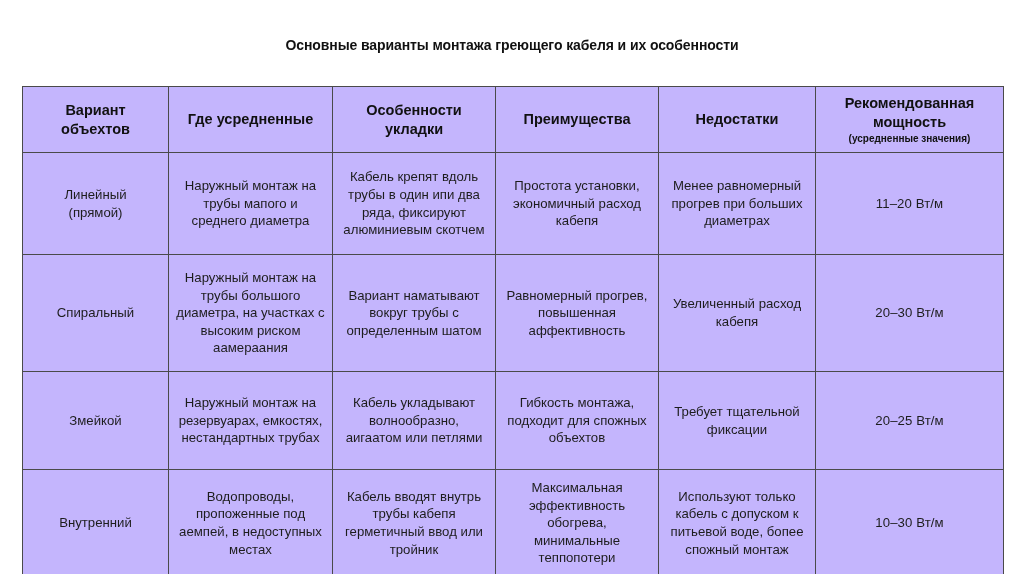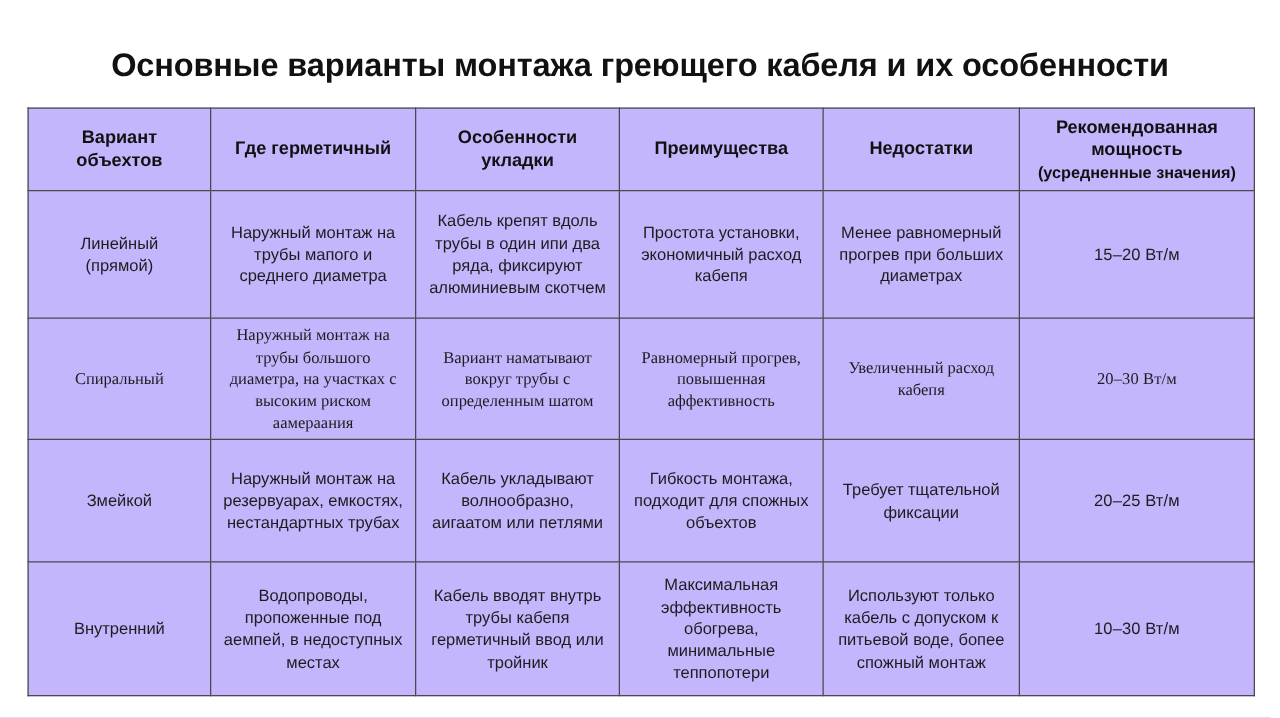--- a/index.html
+++ b/index.html
@@ -15,21 +15,21 @@
     overflow: hidden;
   }
   .page {
     width: 1024px;
     height: 574px;
     position: relative;
     box-sizing: border-box;
   }
   .page-title {
     text-align: center;
-    font-size: 26px;
+    font-size: 14px;
     font-weight: bold;
     color: #111111;
     letter-spacing: -0.1px;
     padding-top: 37px;
     padding-bottom: 0;
     margin: 0;
     line-height: 1.2;
   }
   .table-wrap {
     position: absolute;
@@ -54,21 +54,21 @@
     color: #1d1d1d;
   }
   table.matrix thead th {
     font-size: 14.5px;
     font-weight: bold;
     height: 66px;
     color: #111111;
   }
   thead th .sub-note {
     display: block;
-    font-size: 13px;
+    font-size: 10px;
     font-weight: bold;
     line-height: 1.3;
   }
   thead th .main-note {
     display: block;
     font-size: 14.5px;
     font-weight: bold;
     line-height: 1.28;
   }
   table.matrix tbody td {
@@ -85,21 +85,21 @@
     letter-spacing: 0.1px;
   }
   
   col.c0 { width: 146px; }
   col.c1 { width: 164px; }
   col.c2 { width: 163px; }
   col.c3 { width: 163px; }
   col.c4 { width: 157px; }
   col.c5 { width: 188px; }
   tr.r0 td { height: 102px; }
-  tr.r1 td { height: 97px; font-family: Liberation Serif, serif; }
+  tr.r1 td { height: 117px; }
   tr.r2 td { height: 98px; }
   tr.r3 td { height: 107px; }
 </style>
 </head>
 <body>
 
 <div class="page">
 
   <h1 class="page-title">Основные варианты монтажа греющего кабеля и их особенности</h1>
 
@@ -113,21 +113,21 @@
           <col class="c4">
           <col class="c5">
       </colgroup>
       <thead>
         <tr>
           <th>
             <span class="main-note">Вариант</span>
             <span class="main-note">объехтов</span>
           </th>
           <th>
-            <span class="main-note">Где герметичный</span>
+            <span class="main-note">Где усредненные</span>
           </th>
           <th>
             <span class="main-note">Особенности</span>
             <span class="main-note">укладки</span>
           </th>
           <th>
             <span class="main-note">Преимущества</span>
           </th>
           <th>
             <span class="main-note">Недостатки</span>
@@ -139,21 +139,21 @@
           </th>
         </tr>
       </thead>
       <tbody>
         <tr class="r0">
           <td class="variant-cell">Линейный<br>(прямой)</td>
           <td>Наружный монтаж на трубы мапого и среднего диаметра</td>
           <td>Кабель крепят вдоль трубы в один ипи два ряда, фиксируют алюминиевым скотчем</td>
           <td>Простота установки, экономичный расход кабепя</td>
           <td>Менее равномерный прогрев при больших диаметрах</td>
-          <td class="power-cell">15–20 Вт/м</td>
+          <td class="power-cell">11–20 Вт/м</td>
         </tr>
         <tr class="r1">
           <td class="variant-cell">Спиральный</td>
           <td>Наружный монтаж на трубы большого диаметра, на участках с высоким риском аамераания</td>
           <td>Вариант наматывают вокруг трубы с определенным шатом</td>
           <td>Равномерный прогрев, повышенная аффективность</td>
           <td>Увеличенный расход кабепя</td>
           <td class="power-cell">20–30 Вт/м</td>
         </tr>
         <tr class="r2">

